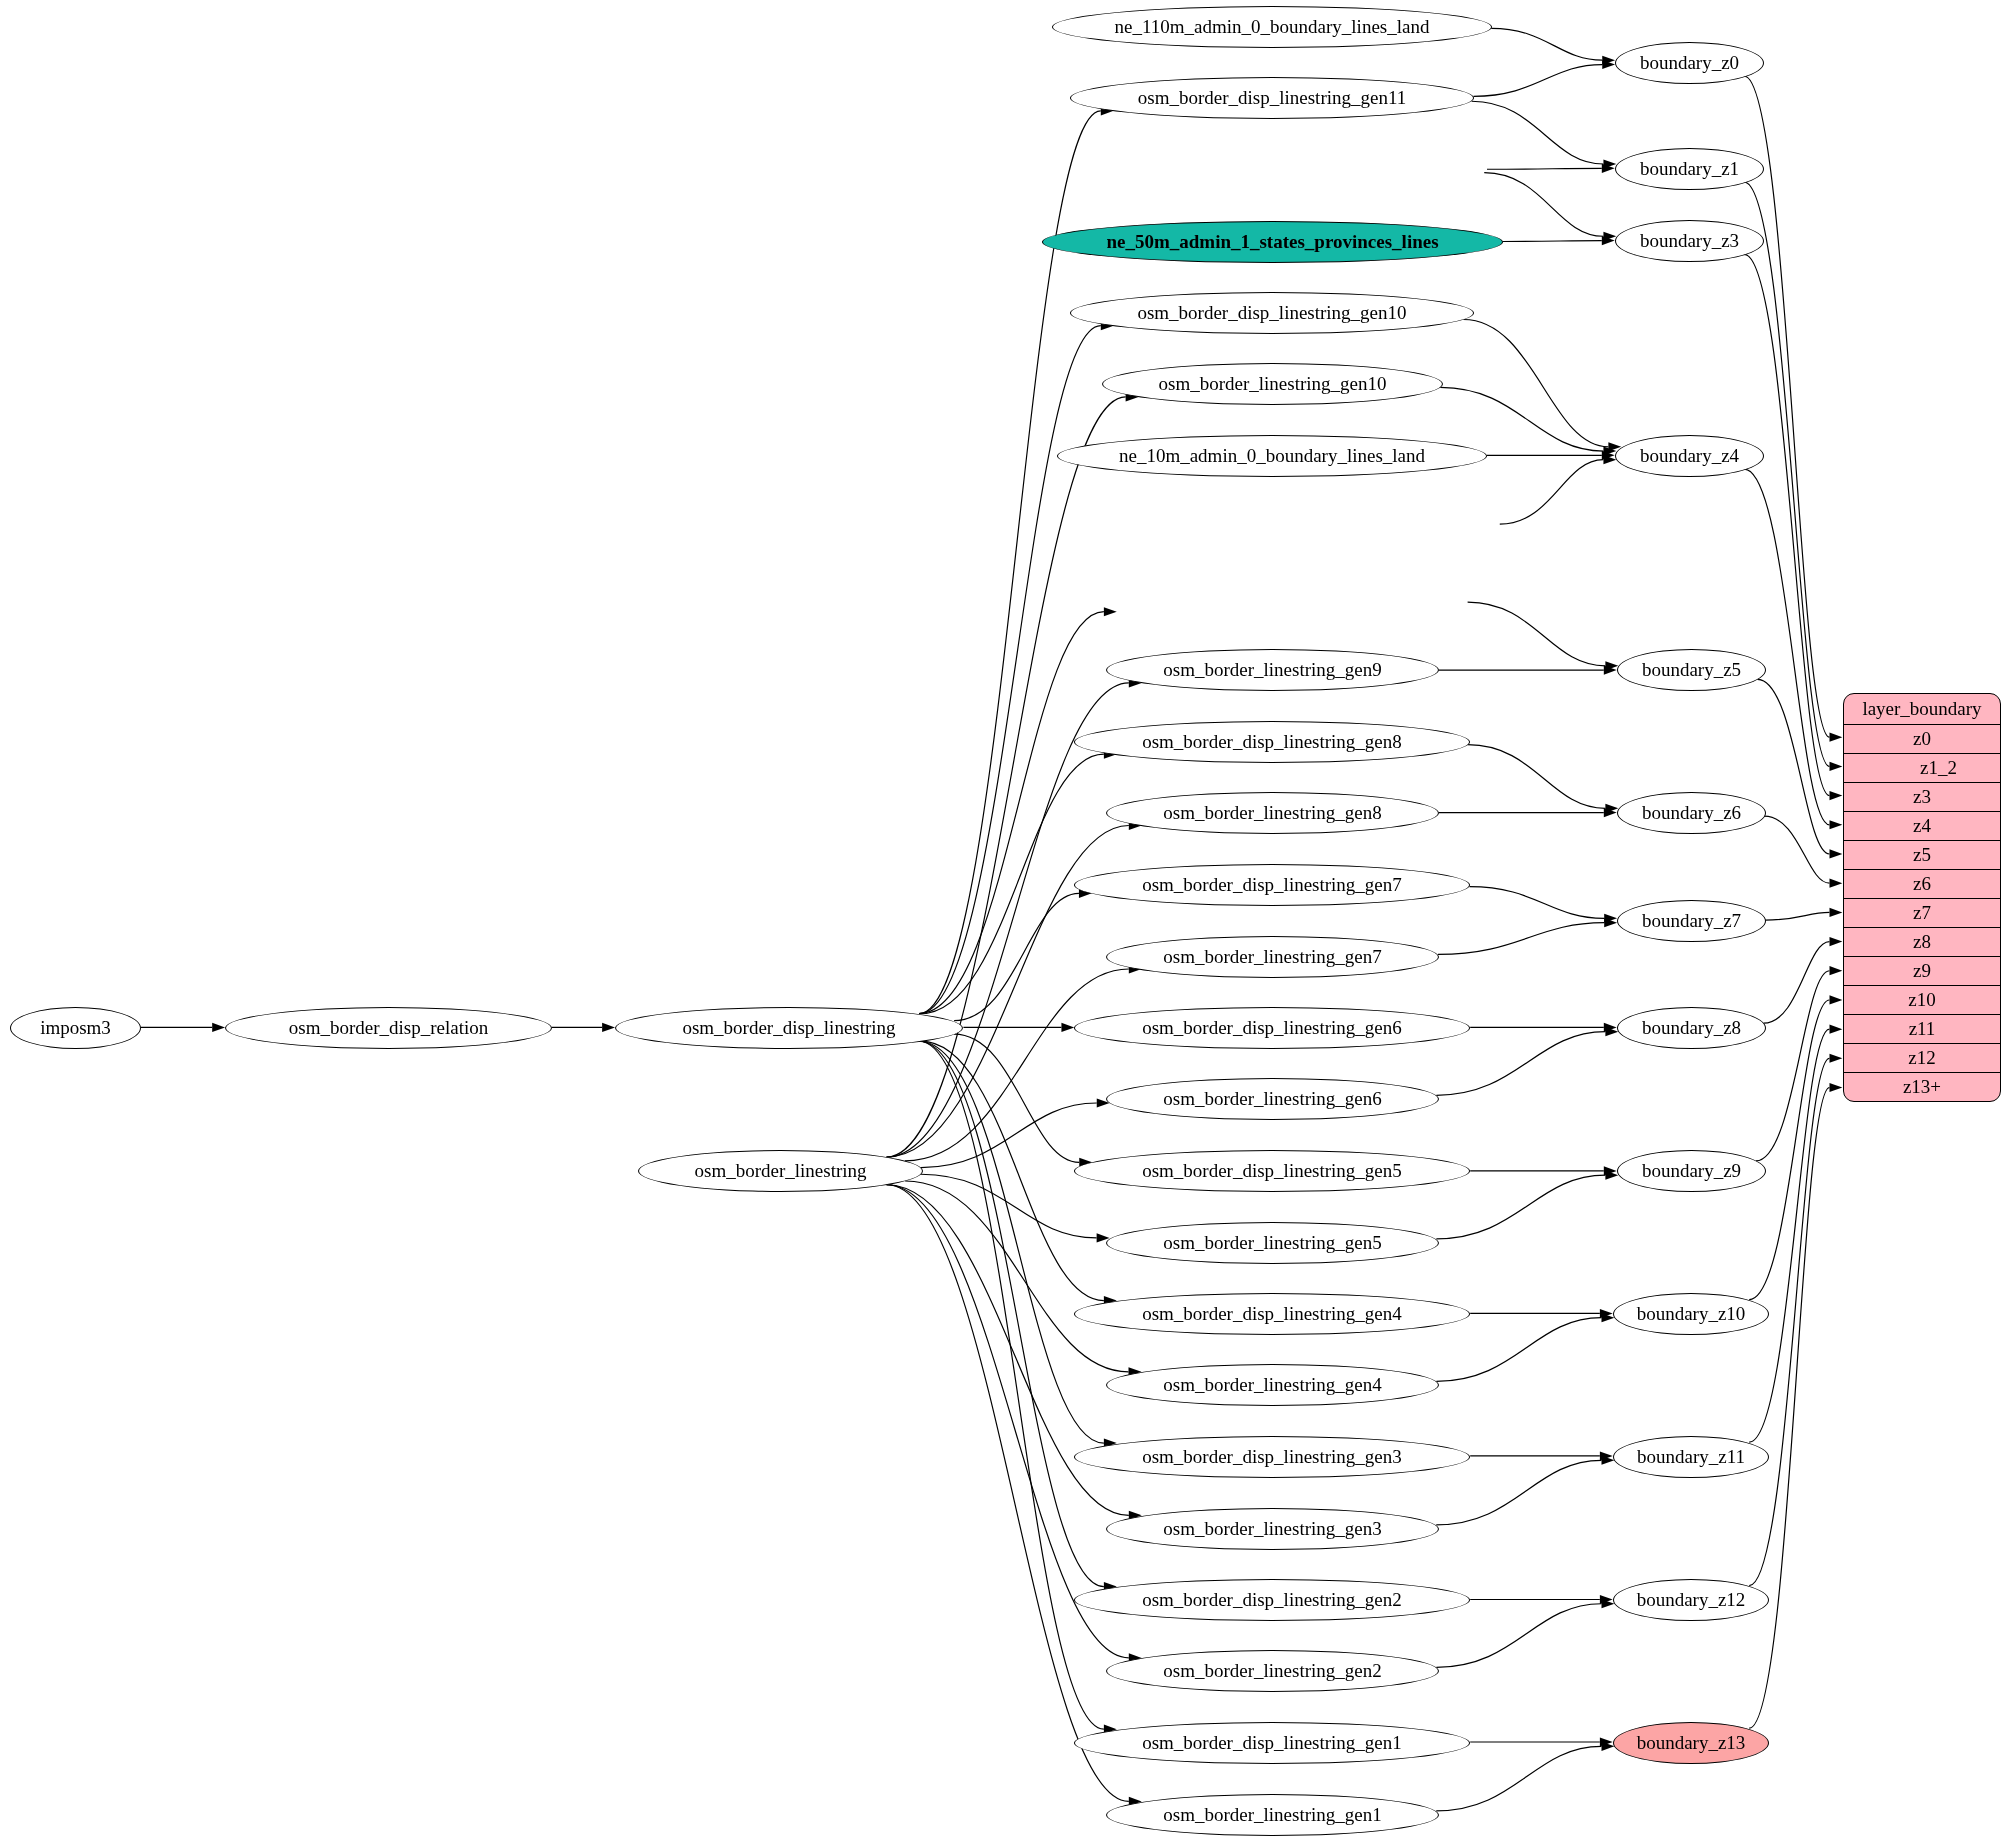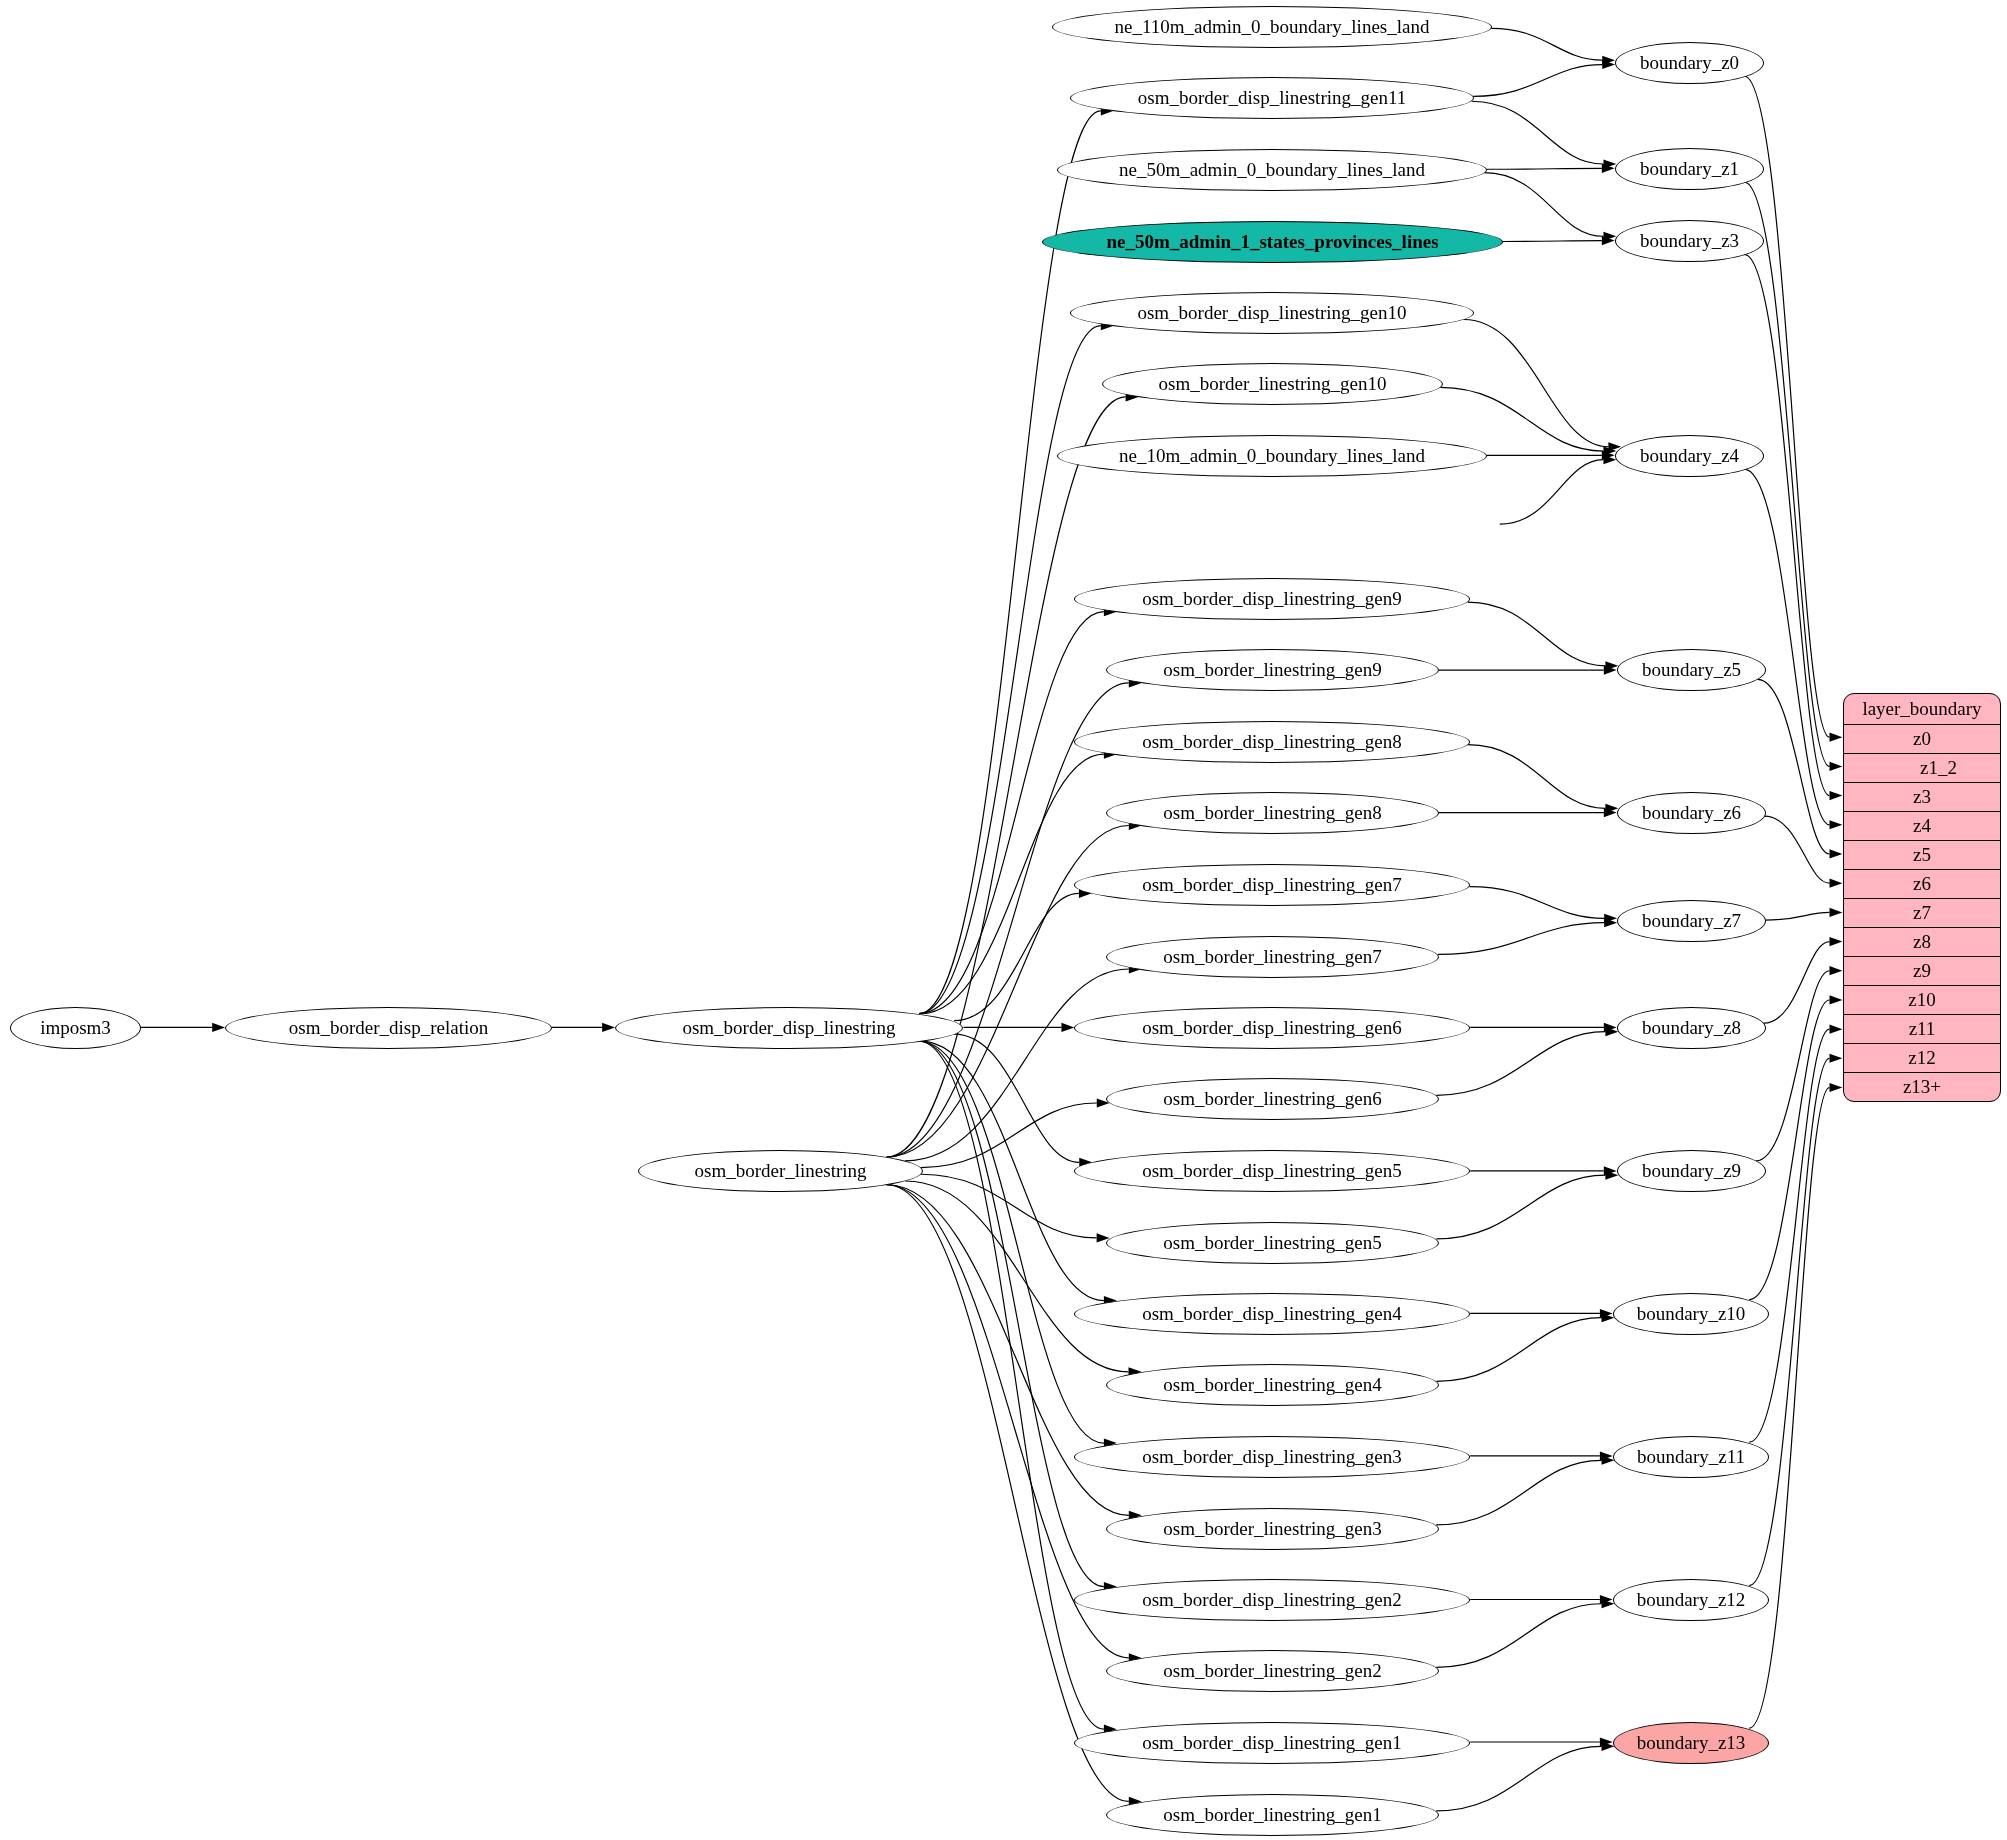--- a/index.html
+++ b/index.html
@@ -158,26 +158,24 @@
       <polygon points="1861.0,1069.3 1848.0,1073.8 1848.0,1064.7" fill="#000000"></polygon>
       <path d="M 1766.9 1746.0 C 1809.2 1746.0 1818.6 1098.8 1848.0 1098.8" fill="none" stroke="#000000" stroke-width="1.2"></path>
       <polygon points="1861.0,1098.8 1848.0,1103.3 1848.0,1094.2" fill="#000000"></polygon>
     </svg>
     <div class="node" style="left: 10px; top: 1007px; width: 131px; height: 42px; background: rgb(255, 255, 255); border-color: rgb(0, 0, 0);">imposm3</div>
     <div class="node" style="left: 225px; top: 1007px; width: 327px; height: 42px; background: rgb(255, 255, 255); border-color: rgb(0, 0, 0);">osm_border_disp_relation</div>
     <div class="node" style="left: 615px; top: 1007px; width: 348px; height: 42px; background: rgb(255, 255, 255); border-color: rgb(0, 0, 0);">osm_border_disp_linestring</div>
     <div class="node" style="left: 638px; top: 1150px; width: 285px; height: 42px; background: rgb(255, 255, 255); border-color: rgb(0, 0, 0);">osm_border_linestring</div>
     <div class="node" style="left: 1052px; top: 6px; width: 440px; height: 42px; background: rgb(255, 255, 255); border-color: rgb(0, 0, 0);">ne_110m_admin_0_boundary_lines_land</div>
     <div class="node" style="left: 1070px; top: 77px; width: 404px; height: 42px; background: rgb(255, 255, 255); border-color: rgb(0, 0, 0);">osm_border_disp_linestring_gen11</div>
-    <div class="node" style="left: 1057px; top: 149px; width: 430px; height: 42px; background: rgb(255, 255, 255); border-color: rgb(0, 0, 0);">ne_50m_admin_0_boundary_lines_land</div>
     <div class="node" style="left: 1042px; top: 221px; width: 461px; height: 42px; background: #14b8a6; border-color: rgb(0, 0, 0); font-weight: bold;">ne_50m_admin_1_states_provinces_lines</div>
     <div class="node" style="left: 1070px; top: 292px; width: 404px; height: 42px; background: rgb(255, 255, 255); border-color: rgb(0, 0, 0);">osm_border_disp_linestring_gen10</div>
     <div class="node" style="left: 1102px; top: 363px; width: 341px; height: 42px; background: rgb(255, 255, 255); border-color: rgb(0, 0, 0);">osm_border_linestring_gen10</div>
     <div class="node" style="left: 1057px; top: 435px; width: 430px; height: 42px; background: rgb(255, 255, 255); border-color: rgb(0, 0, 0);">ne_10m_admin_0_boundary_lines_land</div>
-    <div class="node" style="left: 1074px; top: 578px; width: 396px; height: 42px; background: rgb(255, 255, 255); border-color: rgb(0, 0, 0);">osm_border_disp_linestring_gen9</div>
     <div class="node" style="left: 1106px; top: 649px; width: 333px; height: 42px; background: rgb(255, 255, 255); border-color: rgb(0, 0, 0);">osm_border_linestring_gen9</div>
     <div class="node" style="left: 1074px; top: 721px; width: 396px; height: 42px; background: rgb(255, 255, 255); border-color: rgb(0, 0, 0);">osm_border_disp_linestring_gen8</div>
     <div class="node" style="left: 1106px; top: 792px; width: 333px; height: 42px; background: rgb(255, 255, 255); border-color: rgb(0, 0, 0);">osm_border_linestring_gen8</div>
     <div class="node" style="left: 1074px; top: 864px; width: 396px; height: 42px; background: rgb(255, 255, 255); border-color: rgb(0, 0, 0);">osm_border_disp_linestring_gen7</div>
     <div class="node" style="left: 1106px; top: 936px; width: 333px; height: 42px; background: rgb(255, 255, 255); border-color: rgb(0, 0, 0);">osm_border_linestring_gen7</div>
     <div class="node" style="left: 1074px; top: 1007px; width: 396px; height: 42px; background: rgb(255, 255, 255); border-color: rgb(0, 0, 0);">osm_border_disp_linestring_gen6</div>
     <div class="node" style="left: 1106px; top: 1078px; width: 333px; height: 42px; background: rgb(255, 255, 255); border-color: rgb(0, 0, 0);">osm_border_linestring_gen6</div>
     <div class="node" style="left: 1074px; top: 1150px; width: 396px; height: 42px; background: rgb(255, 255, 255); border-color: rgb(0, 0, 0);">osm_border_disp_linestring_gen5</div>
     <div class="node" style="left: 1106px; top: 1222px; width: 333px; height: 42px; background: rgb(255, 255, 255); border-color: rgb(0, 0, 0);">osm_border_linestring_gen5</div>
     <div class="node" style="left: 1074px; top: 1293px; width: 396px; height: 42px; background: rgb(255, 255, 255); border-color: rgb(0, 0, 0);">osm_border_disp_linestring_gen4</div>

